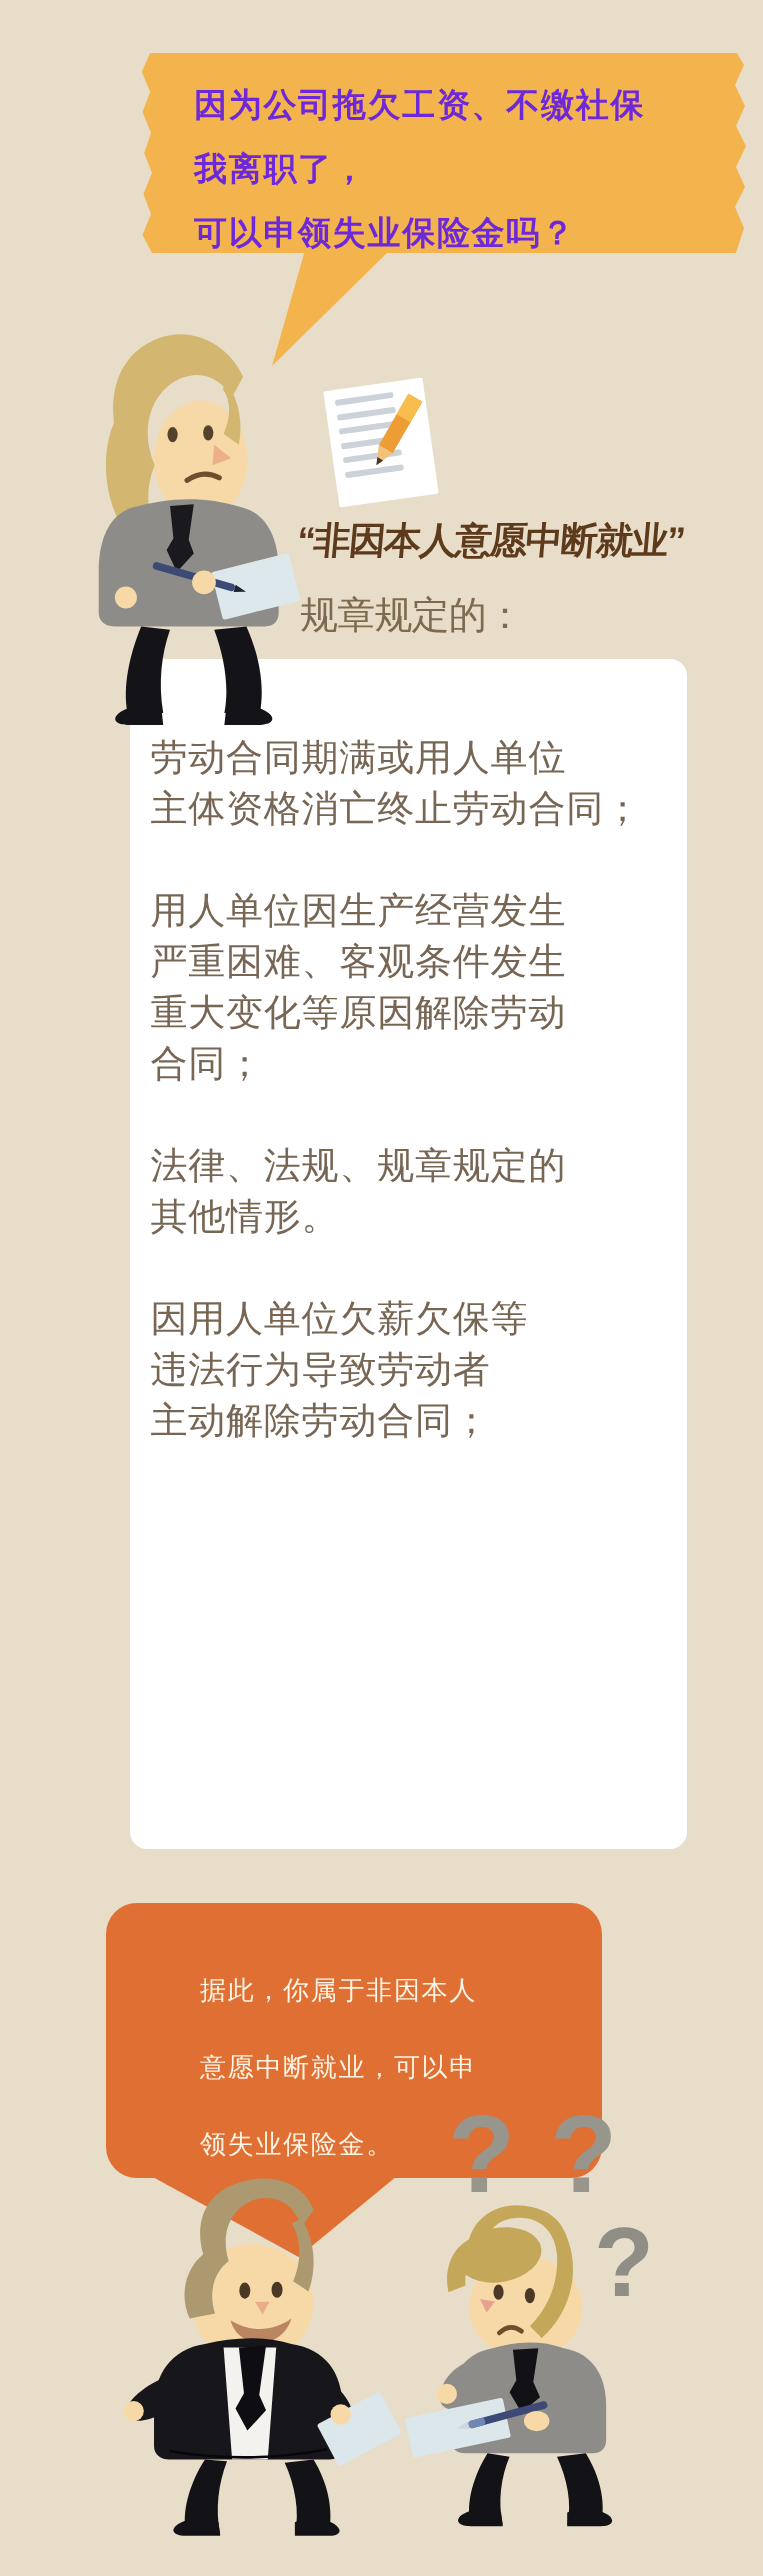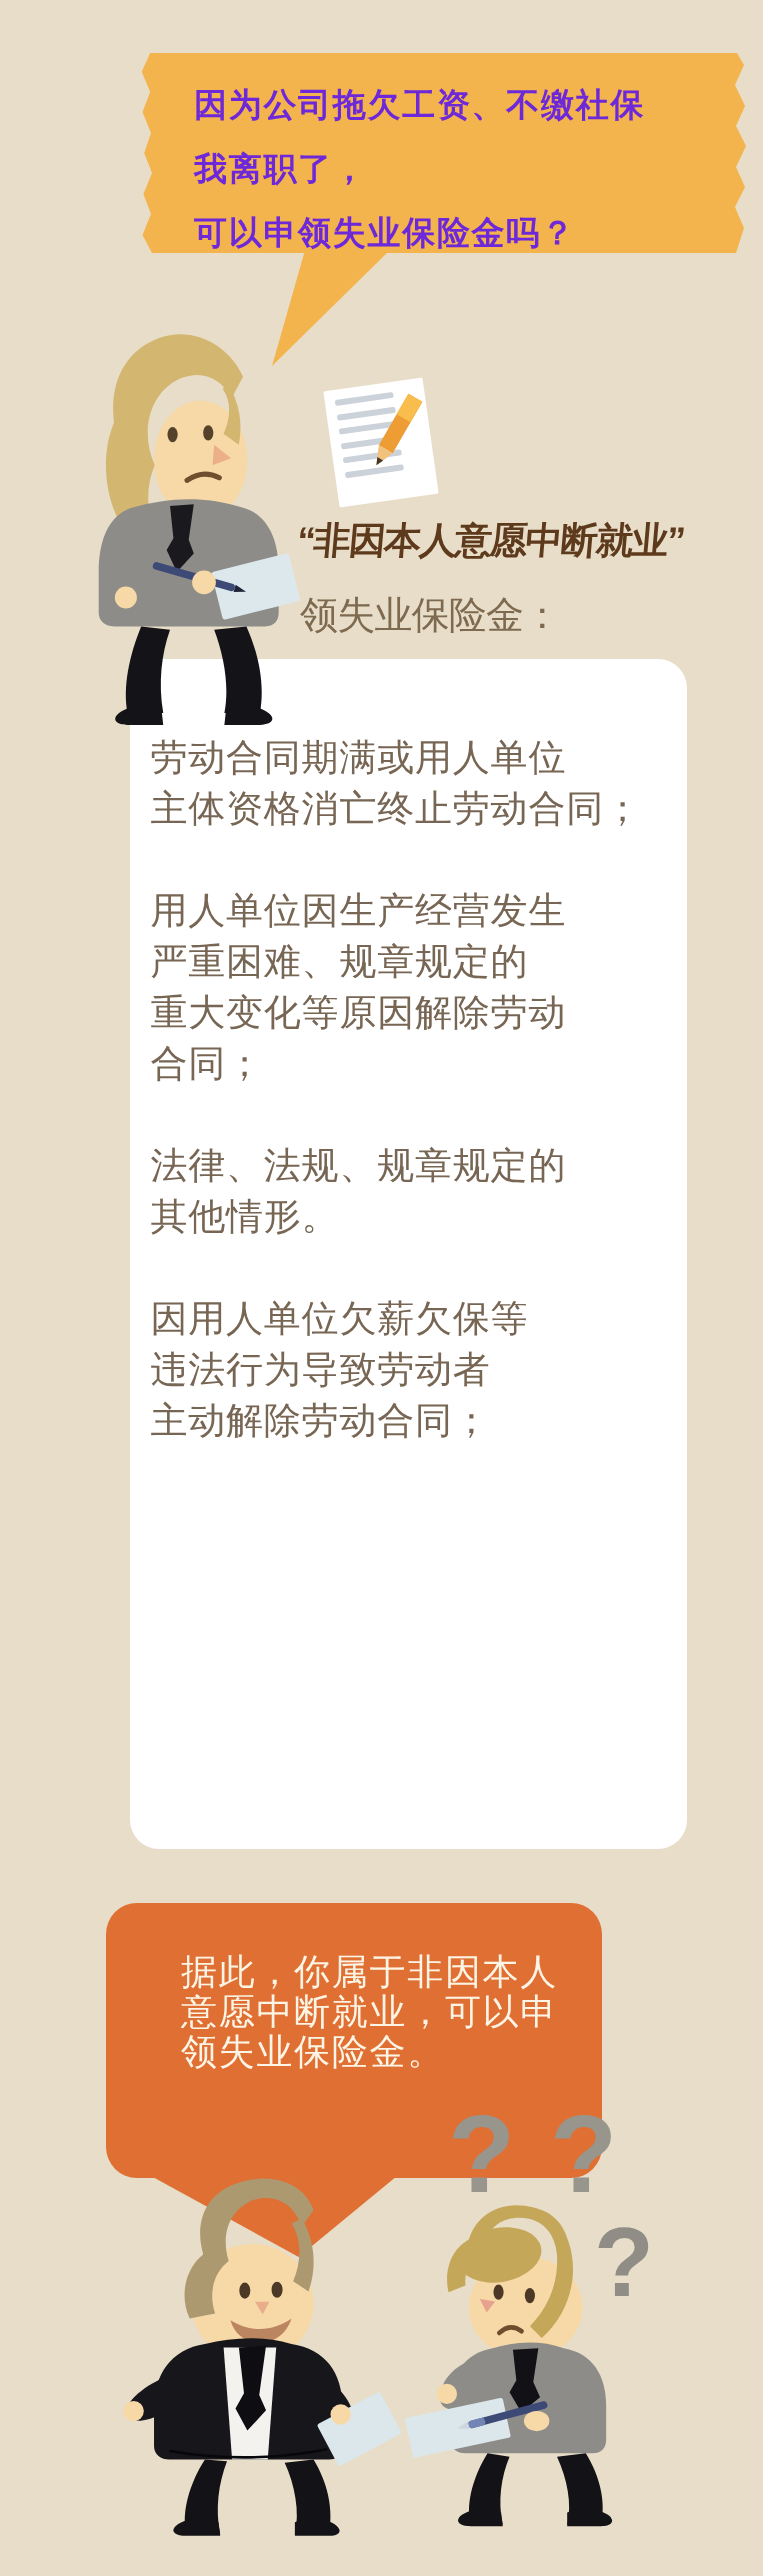--- a/index.html
+++ b/index.html
@@ -21,27 +21,27 @@
     transform:rotate(-8deg);border-radius:1.7px;padding:10.2px 8.5px 0 10.2px;box-sizing:border-box;}
   .pad-line{height:6px;background:#ccd2da;border-radius:2.5px;margin-bottom:8.5px;width:72%;}
   #pencil-svg{position:absolute;left:0;top:0;width:100px;height:117px;overflow:visible;}
 
   
   #def-heading{left:297px;top:516px;width:407px;font-size:37px;font-weight:bold;color:#5e3a1c;
     letter-spacing:-1.7px;transform:skewX(-5deg);z-index:3;}
   #def-subheading{left:300px;top:590px;width:356px;font-size:38px;color:#7e6a50;letter-spacing:-0.8px;z-index:3;}
 
   
-  #card{left:130px;top:659px;width:557px;height:1190px;background:#ffffff;border-radius:29px;z-index:1;
+  #card{left:130px;top:659px;width:557px;height:1190px;background:#ffffff;border-radius:17px;z-index:1;
     box-sizing:border-box;padding:73px 34px 0 20.4px;}
   #card p{margin:0 0 51px 0;font-size:37px;line-height:51px;color:#786654;letter-spacing:0.8px;}
 
   
   #a-bubble{left:106px;top:1903px;width:496px;height:275px;background:#e06f33;border-radius:31px;z-index:2;}
-  #a-bubble-text{padding:49px 25.5px 0 75px;font-size:36px;line-height:40px;color:#fcf4e4;letter-spacing:1.7px;}
+  #a-bubble-text{padding:49px 25.5px 0 75px;font-size:26px;line-height:77px;color:#fcf4e4;letter-spacing:1.7px;margin-left:19px;}
   #a-tail{left:151px;top:2176px;width:246px;height:81px;background:#e06f33;z-index:2;
     clip-path:polygon(0 0,100% 0,60% 100%);}
 
   .qmark{font-weight:bold;color:#97958c;z-index:4;line-height:1;}
   #qmark-1{left:448px;top:2099px;font-size:110px;}
   #qmark-2{left:550px;top:2099px;font-size:110px;}
   #qmark-3{left:594px;top:2213px;font-size:98px;color:#8f8d85;}
 
   svg.figure{position:absolute;z-index:5;overflow:visible;}
   #worker-top{left:85px;top:331px;width:221px;height:399px;}
@@ -103,27 +103,27 @@
       <g transform="rotate(38 70 70)">
         <rect x="60" y="10" width="19" height="70" fill="#ee9c34"></rect>
         <rect x="60" y="10" width="19" height="28" fill="#f8bd4c"></rect>
         <polygon points="60,80 79,80 69.5,102" fill="#f0c27d"></polygon>
         <polygon points="65.5,93 73.5,93 69.5,102" fill="#46392b"></polygon>
       </g>
     </svg>
   </div>
 
   <div class="abs" id="def-heading">“非因本人意愿中断就业”</div>
-  <div class="abs" id="def-subheading">领失业保险金：</div>
+  <div class="abs" id="def-subheading">规章规定的：</div>
 
   <div class="abs" id="card">
     <p class="prewrap">劳动合同期满或用人单位
 主体资格消亡终止劳动合同；</p>
     <p class="prewrap">用人单位因生产经营发生
-严重困难、规章规定的
+严重困难、客观条件发生
 重大变化等原因解除劳动
 合同；</p>
     <p class="prewrap">法律、法规、规章规定的
 其他情形。</p>
     <p class="prewrap">因用人单位欠薪欠保等
 违法行为导致劳动者
 主动解除劳动合同；</p>
   </div>
 
   <div class="abs" id="a-bubble">

